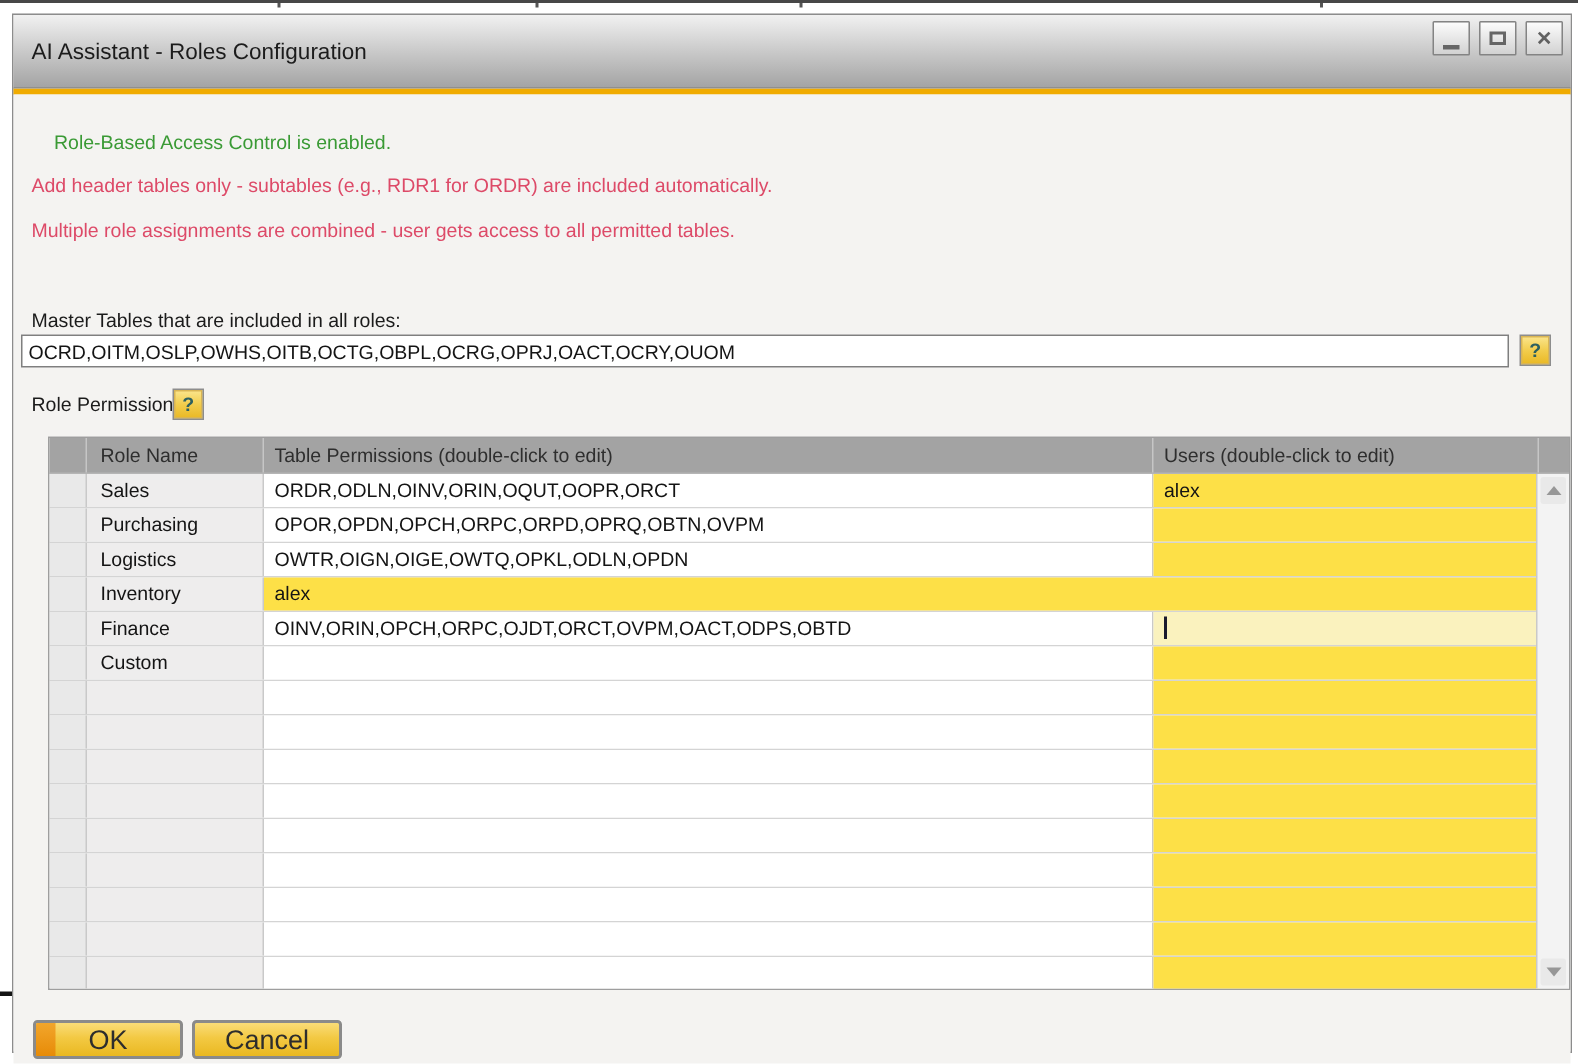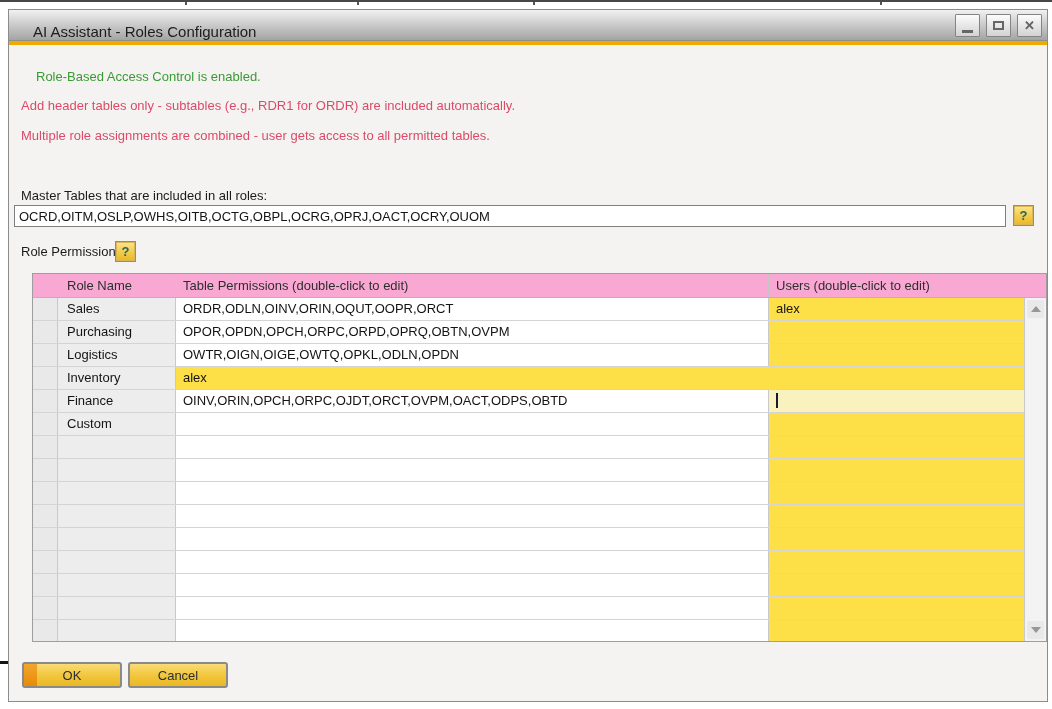--- a/index.html
+++ b/index.html
@@ -8,22 +8,22 @@
 
   
   .top-line { position:absolute; top:0; left:0; width:1052px; height:2px; background:#474747; }
   .top-tick { position:absolute; top:2px; width:2px; height:3px; background:#555; }
   .left-line { position:absolute; left:0; top:661px; width:8px; height:3px; background:#141414; }
 
   
   .window { position:absolute; left:8px; top:9px; width:1040px; height:693px;
             background:#f4f3f1; border:1px solid #8c8c8c; box-shadow:inset 0 0 0 1px #e6e6e4; }
 
-  .titlebar { height:31px; background:linear-gradient(#f1f1f1,#c6c6c6 55%,#a4a4a4);
-              position:relative; display:flex; align-items:flex-end; padding-left:24px;
+  .titlebar { height:49px; background:linear-gradient(#f1f1f1,#c6c6c6 55%,#a4a4a4);
+              position:relative; display:flex; align-items:center; padding-left:12px;
               border-bottom:1px solid #8f8f8f; }
   .title { font-size:15px; color:#1c1c1c; }
   .win-controls { position:absolute; right:5px; top:4px; display:flex; gap:6px; }
   .win-btn { width:25px; height:23px; background:linear-gradient(#fcfcfc,#d2d2d2);
              border:1px solid #848484; border-radius:1px; display:flex;
              align-items:center; justify-content:center; cursor:default; }
   .glyph-min { width:11px; height:3px; background:#666; margin-top:12px; }
   .glyph-max { width:11px; height:9px; border:2px solid #666; }
   .glyph-close { font-size:13px; font-weight:bold; color:#616161; line-height:1; }
 
@@ -45,21 +45,21 @@
               box-shadow:inset 0 0 0 1px #d9b554; color:#2d6060; font-weight:bold;
               font-size:13px; display:flex; align-items:center; justify-content:center;
               cursor:default; }
   .help-master { left:1004px; top:160px; }
   .rp-label { position:absolute; left:12px; top:199px; color:#1b1b1b; }
   .help-rp { left:106px; top:196px; }
 
   
   .rtable { position:absolute; left:23px; top:228px; width:1015px; height:369px;
             border:1px solid #9e9e9e; background:#fff; }
-  .thead { display:flex; height:24px; background:#f9a8d4; border-bottom:1px solid #b5b5b5;
+  .thead { display:flex; height:24px; background:#a3a3a3; border-bottom:1px solid #b5b5b5;
            color:#2e2e2e; }
   .thead > div { border-right:1px solid #c6c6c6; line-height:23px; overflow:hidden; white-space:nowrap; }
   .h-sel { width:25px; }
   .h-role { width:118px; padding-left:9px; }
   .h-tab { width:593px; padding-left:7px; }
   .h-usr { width:257px; padding-left:7px; }
   .h-stub { flex:1; border-right:none !important; }
 
   .tbody { position:absolute; top:24px; left:0; width:993px; bottom:0; overflow:hidden; }
   .trow { display:flex; height:23px; border-bottom:1px solid #d4d4d4; }
@@ -79,21 +79,21 @@
             border-radius:2px; display:flex; align-items:center; justify-content:center; }
   .sb-up { top:2px; } .sb-down { bottom:2px; }
   .tri-up { width:0; height:0; border-left:5px solid transparent; border-right:5px solid transparent;
             border-bottom:6px solid #979797; }
   .tri-down { width:0; height:0; border-left:5px solid transparent; border-right:5px solid transparent;
               border-top:6px solid #979797; }
 
   
   .btn { position:absolute; top:617px; width:100px; height:26px; border:2px solid #8a8a8a;
          border-radius:3px; background:linear-gradient(#f9dc78,#f3c943 45%,#eab821);
-         display:flex; align-items:center; justify-content:center; font-size:13px;
+         display:flex; align-items:center; justify-content:center; font-size:18px;
          color:#2d2d2d; cursor:default; overflow:hidden; }
   .btn-ok { left:13px; }
   .btn-ok .default-stripe { position:absolute; left:0; top:0; bottom:0; width:13px;
          background:linear-gradient(#f2a62c,#e78b07); }
   .btn-cancel { left:119px; }
   .btn-label { position:relative; }
 </style>
 </head>
 <body>
 

